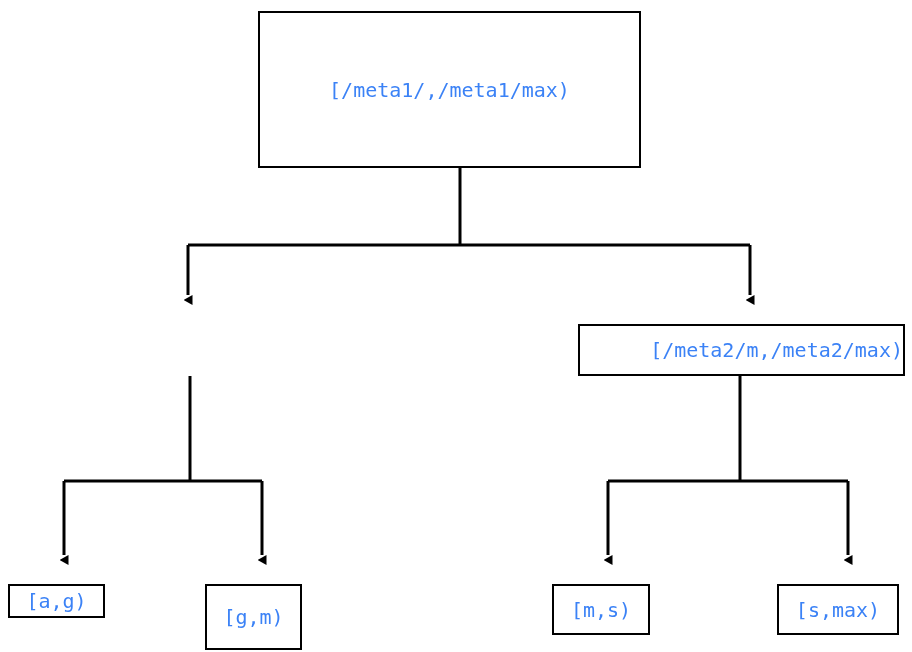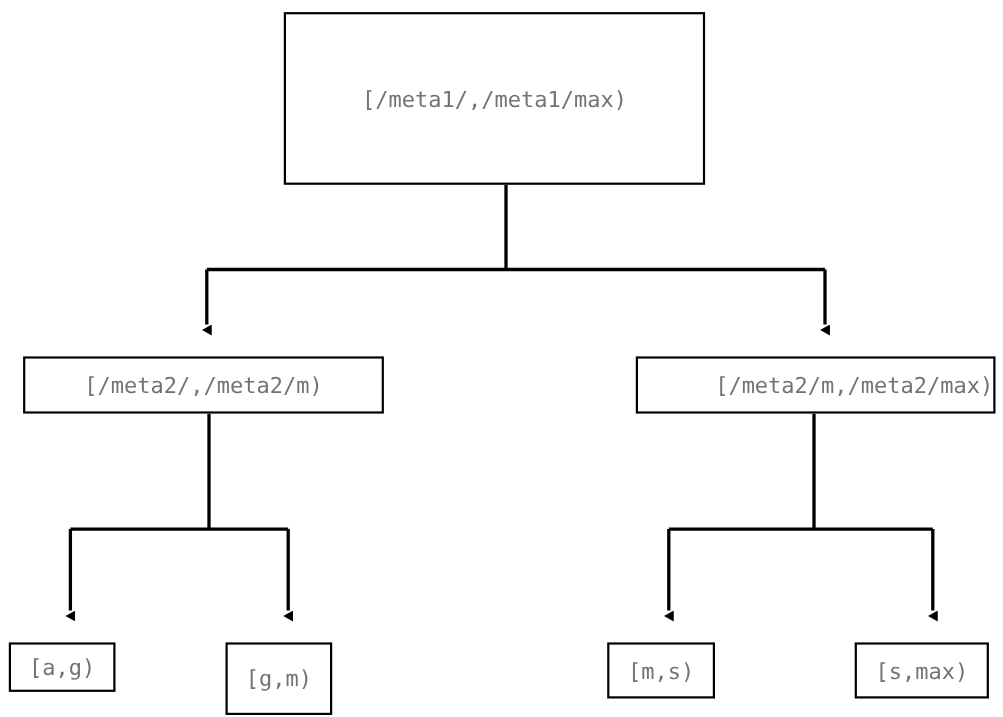--- a/index.html
+++ b/index.html
@@ -31,21 +31,21 @@
     background: #ffffff;
     display: flex;
     align-items: center;
     justify-content: center;
     color: #000000;
     letter-spacing: 0px;
     white-space: pre;
   }
   .node-label {
     font-family: "DejaVu Sans Mono", "Liberation Mono", monospace;
-    color: #737373;
+    color: #3b82f6;
     white-space: pre;
   }
   
   #node-root {
     left: 258px;
     top: 11px;
     width: 383px;
     height: 157px;
   }
   #node-root .node-label { font-size: 20px; }
@@ -63,21 +63,21 @@
     height: 52px;
     justify-content: flex-end;
   }
   #node-left-branch .node-label,
   #node-right-branch .node-label { font-size: 20px; }
   
   #node-leaf-ag {
     left: 8px;
     top: 584px;
     width: 97px;
-    height: 45px;
+    height: 34px;
   }
   #node-leaf-gm {
     left: 205px;
     top: 584px;
     width: 97px;
     height: 66px;
   }
   #node-leaf-ms {
     left: 552px;
     top: 584px;
@@ -127,23 +127,20 @@
       <path d="M 608,481 L 848,481" stroke="#000000" stroke-width="3" fill="none"></path>
       <path d="M 608,481 L 608,555" stroke="#000000" stroke-width="3" fill="none" marker-end="url(#arrowhead)"></path>
       <path d="M 848,481 L 848,555" stroke="#000000" stroke-width="3" fill="none" marker-end="url(#arrowhead)"></path>
     </g>
   </svg>
 
   <div class="tree-node" id="node-root">
     <span class="node-label">[/meta1/,/meta1/max)</span>
   </div>
 
-  <div class="tree-node" id="node-left-branch">
-    <span class="node-label">[/meta2/,/meta2/m)</span>
-  </div>
 
   <div class="tree-node" id="node-right-branch">
     <span class="node-label">[/meta2/m,/meta2/max)</span>
   </div>
 
   <div class="tree-node" id="node-leaf-ag">
     <span class="node-label">[a,g)</span>
   </div>
 
   <div class="tree-node" id="node-leaf-gm">

